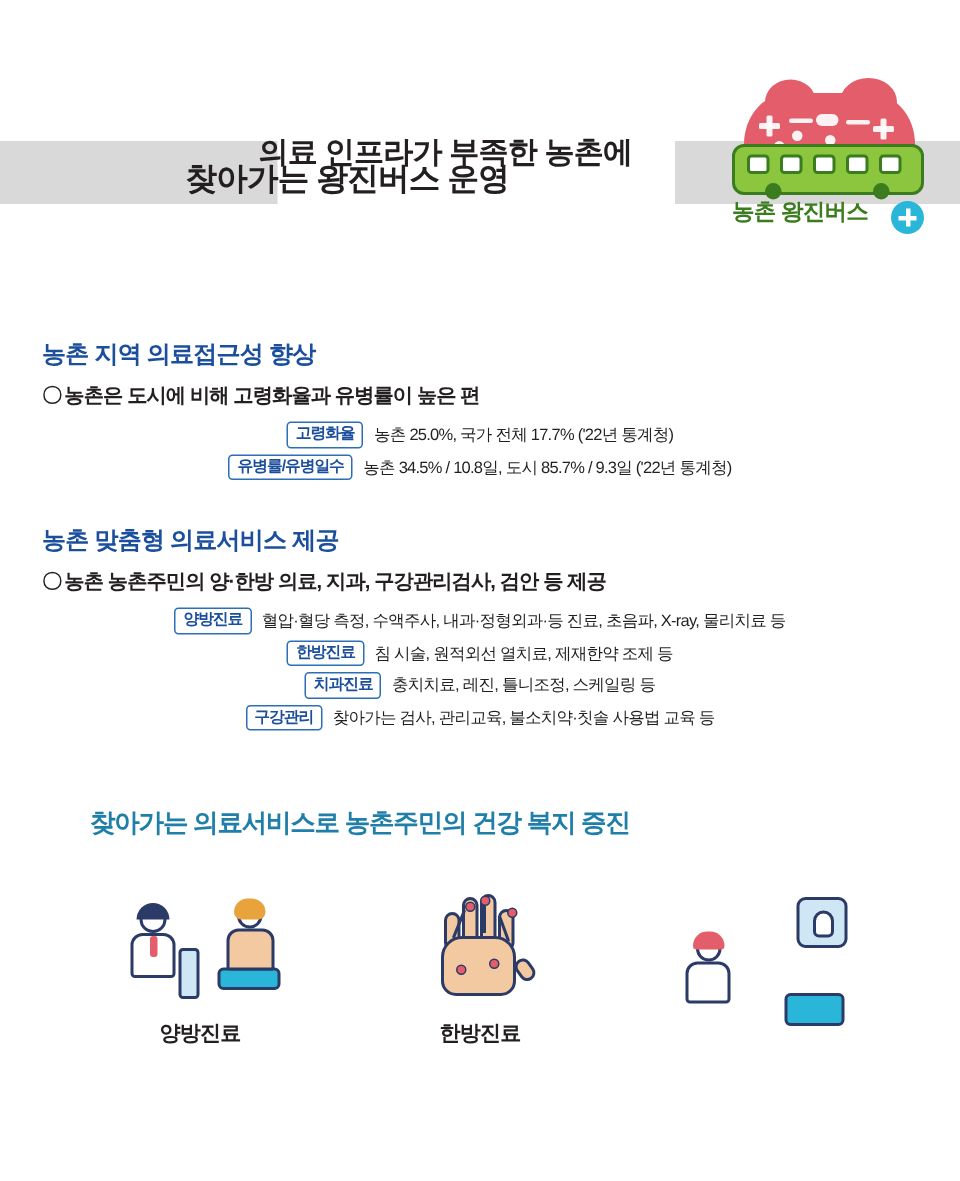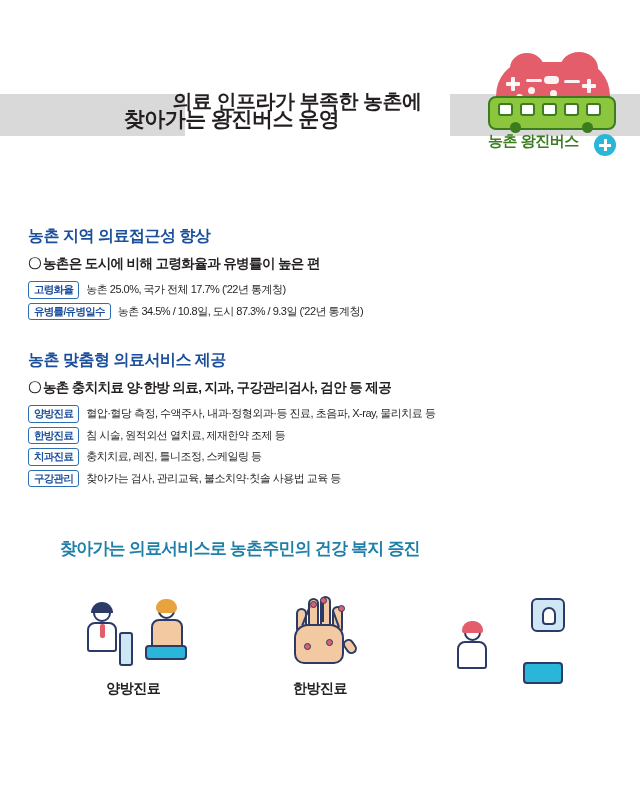--- a/index.html
+++ b/index.html
@@ -201,20 +201,21 @@
   }
   .bullet-line .circ {
     font-weight: bold;
     margin-right: 2px;
   }
 
   .fact-row {
     display: flex;
     align-items: center;
     margin-bottom: 4px;
+    justify-content: center;
   }
   .tag {
     display: inline-block;
     border: 1px solid #2c6fb5;
     color: #1b4f9c;
     font-size: 10.5px;
     font-weight: bold;
     letter-spacing: -0.7px;
     border-radius: 3px;
     padding: 2px 5px;
@@ -421,30 +422,30 @@
   <div class="bullet-line">
     <span class="circ">〇</span><span>농촌은 도시에 비해 고령화율과 유병률이 높은 편</span>
   </div>
 
   <div class="fact-row">
     <span class="tag">고령화율</span>
     <span class="fact-text">농촌 25.0%, 국가 전체 17.7% ('22년 통계청)</span>
   </div>
   <div class="fact-row">
     <span class="tag">유병률/유병일수</span>
-    <span class="fact-text">농촌 34.5% / 10.8일, 도시 87.3% / 9.3일 ('22년 통계청)</span>
+    <span class="fact-text">농촌 34.5% / 10.8일, 도시 85.7% / 9.3일 ('22년 통계청)</span>
   </div>
 </div>
 
 <div class="gap-1"></div>
 <div class="section">
   <div class="sec-title">농촌 맞춤형 의료서비스 제공</div>
 
   <div class="bullet-line">
-    <span class="circ">〇</span><span>농촌 충치치료 양·한방 의료, 지과,  구강관리검사,  검안  등  제공</span>
+    <span class="circ">〇</span><span>농촌 농촌주민의 양·한방 의료, 지과,  구강관리검사,  검안  등  제공</span>
   </div>
 
   <div class="fact-row">
     <span class="tag">양방진료</span>
     <span class="fact-text">혈압·혈당 측정, 수액주사, 내과·정형외과·등 진료, 초음파, X-ray, 물리치료 등</span>
   </div>
   <div class="fact-row">
     <span class="tag">한방진료</span>
     <span class="fact-text">침 시술, 원적외선 열치료, 제재한약 조제 등</span>
   </div>

